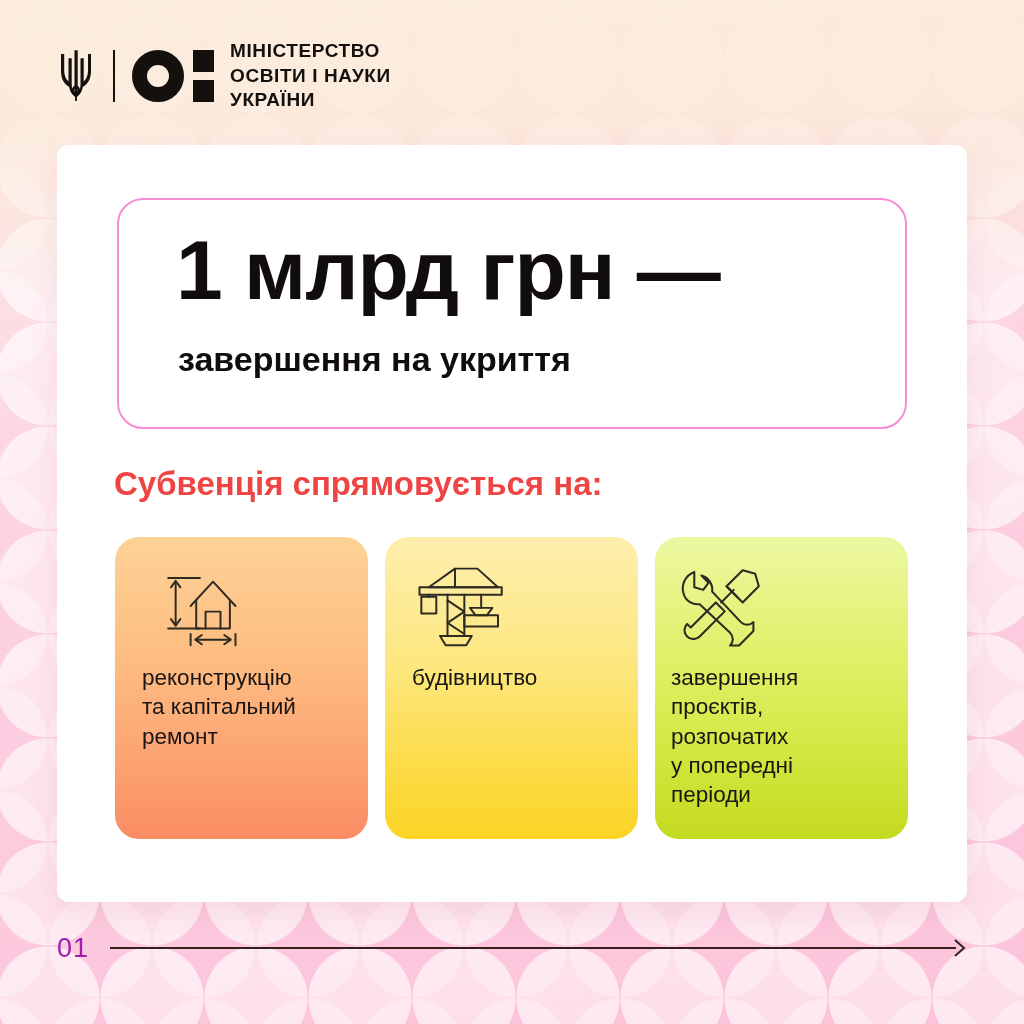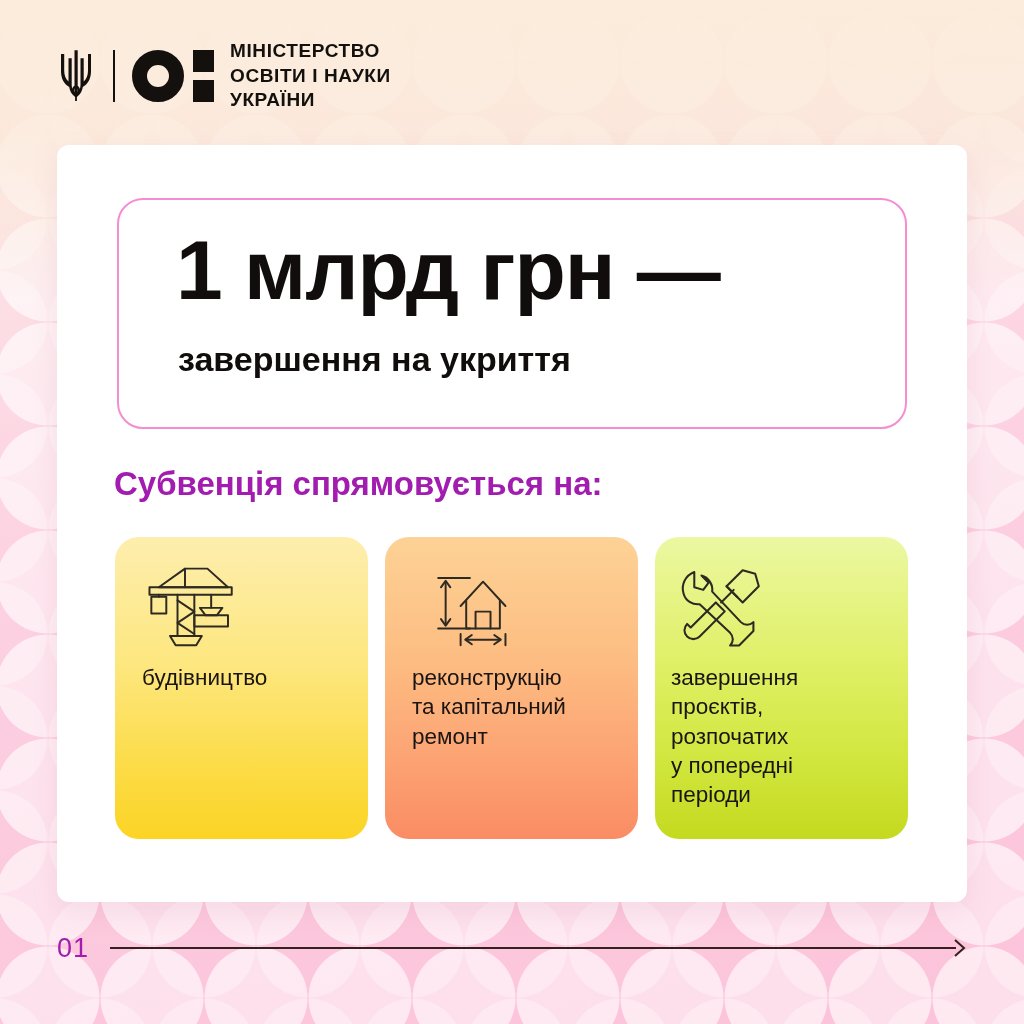--- a/index.html
+++ b/index.html
@@ -157,21 +157,21 @@
     white-space: nowrap;
   }
 
   
   .section-heading {
     position: absolute;
     left: 57px;
     top: 320px;
     font-size: 33px;
     font-weight: bold;
-    color: #a21caf;
+    color: #ef4444;
     white-space: nowrap;
   }
 
   
   .cards {
     position: absolute;
     left: 58px;
     top: 392px;
     width: 795px;
     display: flex;
@@ -277,39 +277,20 @@
   <div class="panel">
 
     <div class="headline-box">
       <div class="headline-main">1 млрд грн —</div>
       <div class="headline-sub">завершення на укриття</div>
     </div>
 
     <div class="section-heading">Субвенція спрямовується на:</div>
 
     <div class="cards">
-
-      <div class="card card-1">
-        <svg class="card-icon" viewBox="0 0 104 92">
-          <g fill="none" stroke="#2d2a22" stroke-width="2.1" stroke-linejoin="round" stroke-linecap="round">
-            <path d="M46 6 L18 26 H92 L70 6 Z"></path>
-            <path d="M8 26 H96 V34 H8 Z"></path>
-            <path d="M46 6 V26"></path>
-            <path d="M10 36 H26 V54 H10 Z"></path>
-            <path d="M18 34 V36"></path>
-            <path d="M38 34 V78 M56 34 V78"></path>
-            <path d="M38 40 L56 52 L38 64 L56 76"></path>
-            <path d="M30 78 H64 L58 88 H36 Z"></path>
-            <path d="M74 34 V48"></path>
-            <path d="M62 48 H86 L80 56 H68 Z"></path>
-            <path d="M56 56 H92 V68 H56 Z"></path>
-          </g>
-        </svg>
-        <div class="card-label">будівництво</div>
-      </div>
 
       <div class="card card-2">
         <svg class="card-icon" viewBox="0 0 104 92">
           <g fill="none" stroke="#2d2a22" stroke-width="2.1" stroke-linejoin="round" stroke-linecap="round">
             <path d="M28 16 L62 16 M28 70 L62 70"></path>
             <path d="M36 20 V66"></path>
             <path d="M31 26 L36 19 L41 26"></path>
             <path d="M31 60 L36 67 L41 60"></path>
             <path d="M52 46 L76 20 L100 46"></path>
             <path d="M58 40 V70 H94 V40"></path>
@@ -318,20 +299,39 @@
             <path d="M58 82 H94"></path>
             <path d="M64 77 L57 82 L64 87"></path>
             <path d="M88 77 L95 82 L88 87"></path>
           </g>
         </svg>
         <div class="card-label">реконструкцію
 та капітальний
 ремонт</div>
       </div>
 
+      <div class="card card-1">
+        <svg class="card-icon" viewBox="0 0 104 92">
+          <g fill="none" stroke="#2d2a22" stroke-width="2.1" stroke-linejoin="round" stroke-linecap="round">
+            <path d="M46 6 L18 26 H92 L70 6 Z"></path>
+            <path d="M8 26 H96 V34 H8 Z"></path>
+            <path d="M46 6 V26"></path>
+            <path d="M10 36 H26 V54 H10 Z"></path>
+            <path d="M18 34 V36"></path>
+            <path d="M38 34 V78 M56 34 V78"></path>
+            <path d="M38 40 L56 52 L38 64 L56 76"></path>
+            <path d="M30 78 H64 L58 88 H36 Z"></path>
+            <path d="M74 34 V48"></path>
+            <path d="M62 48 H86 L80 56 H68 Z"></path>
+            <path d="M56 56 H92 V68 H56 Z"></path>
+          </g>
+        </svg>
+        <div class="card-label">будівництво</div>
+      </div>
+
       <div class="card card-3">
         <svg class="card-icon" viewBox="0 0 104 96">
           <g fill="none" stroke="#2d2a22" stroke-width="2.3" stroke-linejoin="round" stroke-linecap="round">
             <path d="M26 10 C16 14 11 24 14 34 C16 42 24 47 32 46 L66 78 C70 82 70 88 66 92 L76 92 L92 76 L92 66 C88 70 82 70 78 66 L46 32 C47 24 42 16 34 14 L42 22 L36 30 L26 27 Z"></path>
             <path d="M22 72 L50 44 L60 54 L32 82 C28 86 22 86 18 82 C14 78 14 72 18 68 Z"></path>
             <path d="M62 26 L80 8 L94 12 L98 26 L80 44 Z"></path>
             <path d="M62 26 L74 38"></path>
             <path d="M56 44 L70 30"></path>
           </g>
         </svg>

